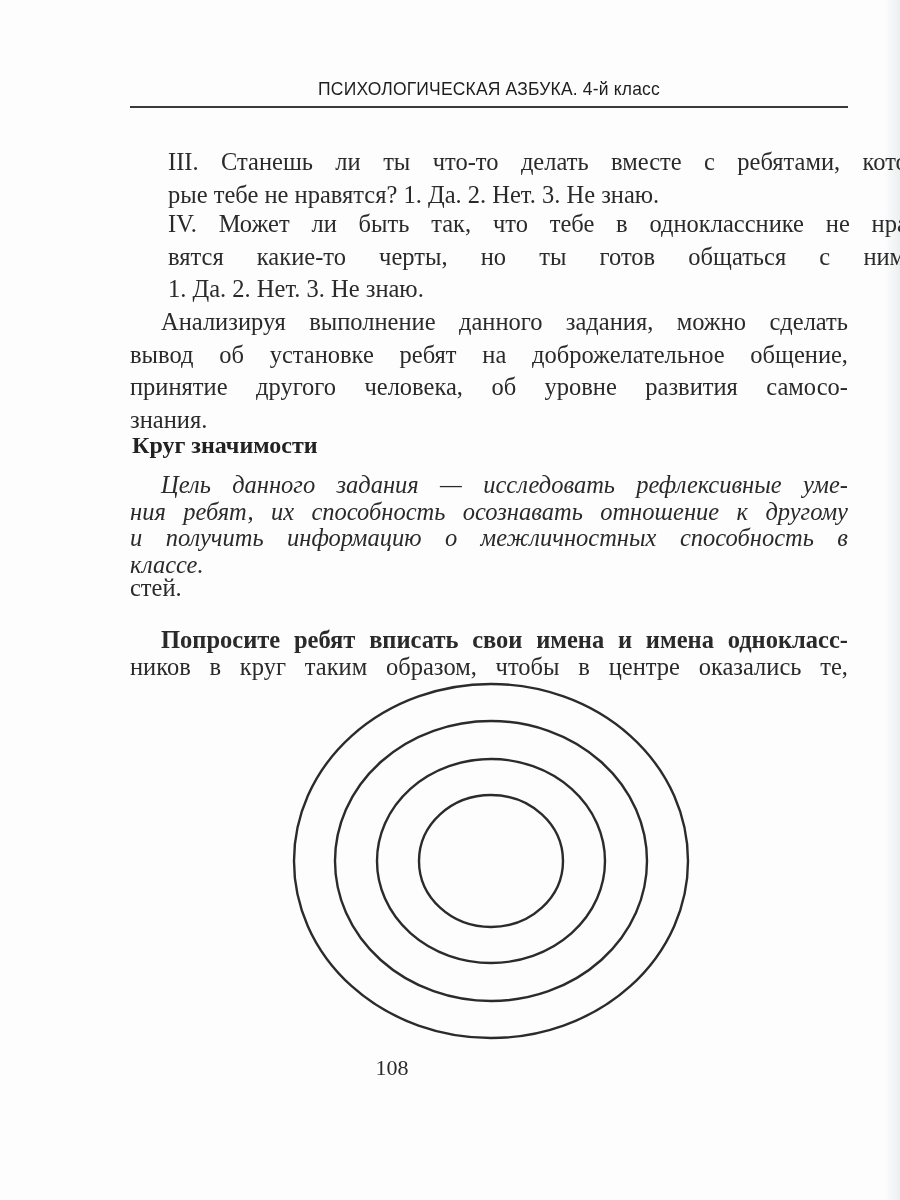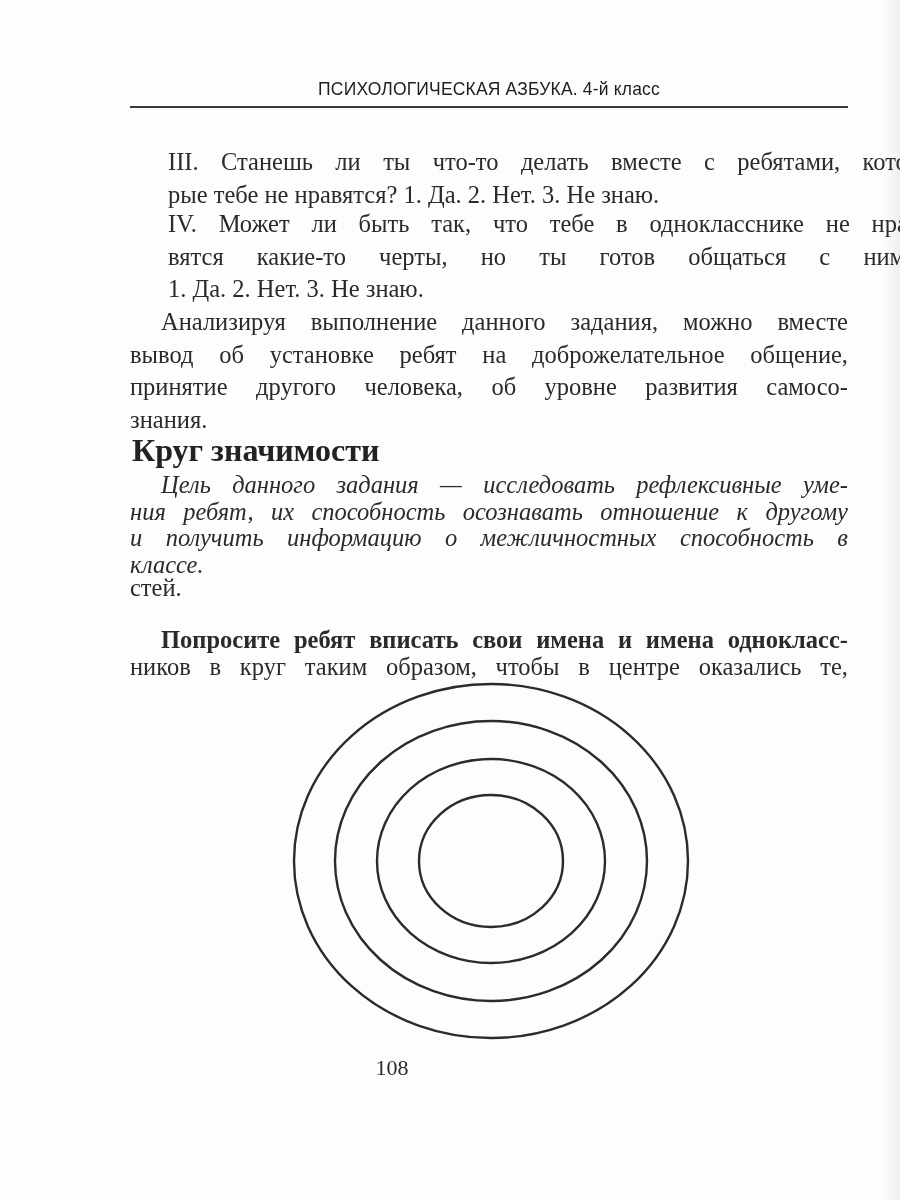--- a/index.html
+++ b/index.html
@@ -24,21 +24,21 @@
     border-top: 2px solid #3a3a3a;
   }
   .block {
     position: absolute; left: 130px; width: 718px;
     font-size: 24.5px; line-height: 32.5px; text-align: justify;
   }
   .q-item { padding-left: 68px; text-indent: -30px; }
   .tight { line-height: 26.5px; }
   .heading {
     position: absolute; left: 132px; top: 432px;
-    font-size: 32px; font-weight: bold; color: #222;
+    font-size: 24px; font-weight: bold; color: #222;
   }
   .line { display: block; text-align: justify; text-align-last: justify; white-space: nowrap; }
   .line.last { text-align-last: left; }
   .circles { position: absolute; left: 0; top: 0; }
   .page-number {
     position: absolute; left: 0; width: 784px; top: 1055px;
     text-align: center; font-size: 22px; color: #2a2a2a;
   }
 </style>
 </head>
@@ -54,21 +54,21 @@
   <span class="line last">рые тебе не нравятся? 1. Да. 2. Нет. 3. Не знаю.</span>
 </div>
 
 <div class="block q-item" style="top:208px;">
   <span class="line">IV. Может ли быть так, что тебе в однокласснике не нра-</span>
   <span class="line">вятся какие-то черты, но ты готов общаться с ним?</span>
   <span class="line last">1. Да. 2. Нет. 3. Не знаю.</span>
 </div>
 
 <div class="block" style="top:306px;">
-  <span class="line" style="padding-left:31px;">Анализируя выполнение данного задания, можно вместе</span>
+  <span class="line" style="padding-left:31px;">Анализируя выполнение данного задания, можно сделать</span>
   <span class="line">вывод об установке ребят на доброжелательное общение,</span>
   <span class="line">принятие другого человека, об уровне развития самосо-</span>
   <span class="line last">знания.</span>
 </div>
 
 <div class="heading">Круг значимости</div>
 
 <div class="block tight" style="top:472px;font-style:italic;">
   <span class="line" style="padding-left:31px;">Цель данного задания — исследовать рефлексивные уме-</span>
   <span class="line">ния ребят, их способность осознавать отношение к другому</span>

